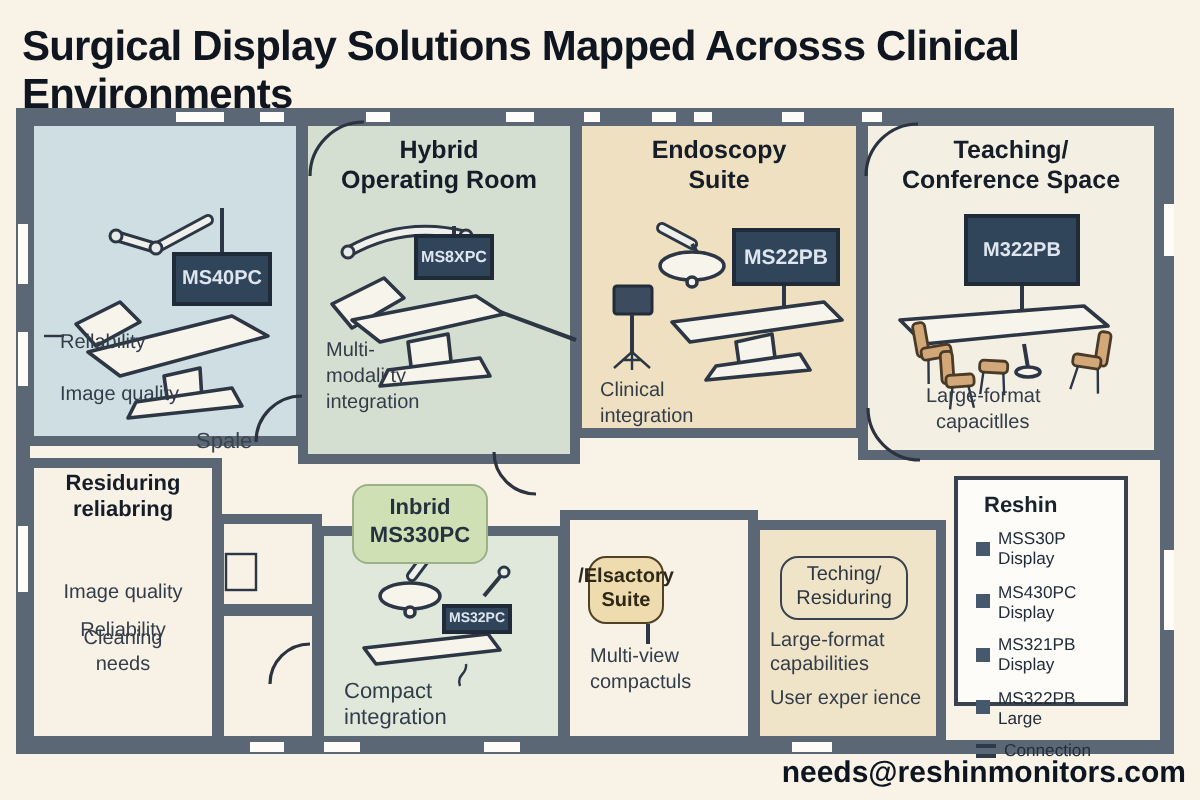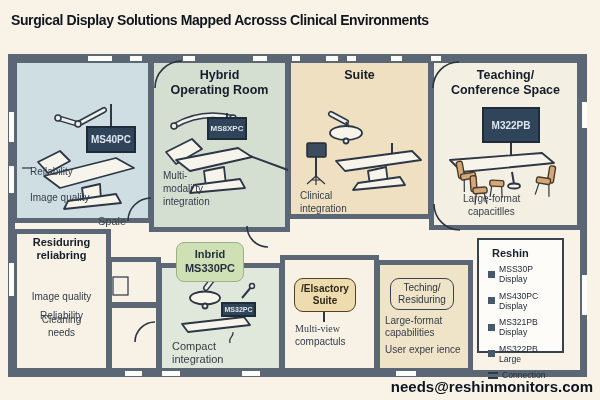--- a/index.html
+++ b/index.html
@@ -3,21 +3,21 @@
 <meta charset="utf-8">
 <style>
   :root{
     --bg:#f8f2e7; --wall:#5b6774; --ink:#1d2631; --txt:#333d49;
     --navy:#31455a; --navy-edge:#1f2b38; --green:#cfe0b5; --tan:#eedcae;
   }
   *{margin:0;padding:0;box-sizing:border-box;}
   html,body{width:600px;height:400px;}
   body{font-family:"Liberation Sans",sans-serif;background:var(--bg);}
   #canvas{position:relative;width:600px;height:400px;background:var(--bg);overflow:hidden;}
-  .title{position:absolute;left:11px;top:12px;font-size:14px;font-weight:700;
+  .title{position:absolute;left:11px;top:12px;font-size:21px;font-weight:700;
          letter-spacing:-0.4px;color:#10161f;}
   .plan{position:absolute;left:8px;top:54px;width:579px;height:323px;
         border:7px solid var(--wall);background:var(--bg);z-index:0;}
   .room{position:absolute;border:5px solid var(--wall);z-index:1;}
   .room-title{position:absolute;width:100%;text-align:center;font-weight:700;
               color:#141d28;font-size:12.5px;line-height:1.2;z-index:4;}
   .feat{position:absolute;font-size:10px;color:var(--txt);z-index:4;white-space:nowrap;}
   .feat.c{text-align:center;}
   .badge{position:absolute;display:flex;flex-direction:column;align-items:center;
          justify-content:center;z-index:5;}
@@ -179,49 +179,53 @@
   <div class="win" style="left:125px;top:371px;width:17px;height:5px;"></div>
   <div class="win" style="left:162px;top:371px;width:18px;height:5px;"></div>
   <div class="win" style="left:242px;top:371px;width:18px;height:5px;"></div>
   <div class="win" style="left:396px;top:371px;width:20px;height:5px;"></div>
 
   <div class="room-title" style="left:149px;top:68px;width:141px;">
     <div>Hybrid</div>
       <div>Operating Room</div>
     </div>
   <div class="room-title" style="left:286px;top:68px;width:147px;">
+    <div>Endoscopy</div>
       <div>Suite</div>
     </div>
   <div class="room-title" style="left:429px;top:68px;width:153px;">
     <div>Teaching/</div>
       <div>Conference Space</div>
     </div>
   <div class="room-title" style="left:12px;top:236px;width:99px;font-size:11px;">
     <div>Residuring</div>
       <div>reliabring</div>
     </div>
 
   <div class="badge navy" style="left:86px;top:126px;width:50px;height:27px;font-size:10px;">
     <span>MS40PC</span>
     </div>
   <div class="badge navy" style="left:207px;top:117px;width:40px;height:23px;font-size:8px;">
     <span>MS8XPC</span>
     </div>
+  <div class="badge navy" style="left:366px;top:114px;width:54px;height:29px;font-size:10.5px;">
+    <span>MS22PB</span>
+    </div>
   <div class="badge navy" style="left:482px;top:107px;width:58px;height:36px;font-size:10px;">
     <span>M322PB</span>
     </div>
   <div class="badge navy" style="left:221px;top:302px;width:35px;height:15px;font-size:7px;">
     <span>MS32PC</span>
     </div>
 
   <div class="badge green" style="left:176px;top:242px;width:68px;height:40px;">
     <span>Inbrid</span>
       <span>MS330PC</span>
     </div>
-  <div class="badge tan" style="left:294px;top:278px;width:62px;height:34px;">
+  <div class="badge tan" style="left:294px;top:278px;width:38px;height:34px;">
     <span>/Elsactory</span>
       <span>Suite</span>
     </div>
   <div class="badge outline" style="left:390px;top:278px;width:64px;height:32px;">
     <span>Teching/</span>
       <span>Residuring</span>
     </div>
 
   <div class="feat" style="left:30px;top:166px;">Rellability</div>
   <div class="feat" style="left:30px;top:192px;">Image quality</div>
@@ -231,21 +235,21 @@
   <div class="feat" style="left:300px;top:190px;">Clinical</div>
   <div class="feat" style="left:300px;top:203px;">integration</div>
   <div class="feat" style="left:463px;top:193px;">Large-format</div>
   <div class="feat" style="left:468px;top:206px;">capacitlles</div>
   <div class="feat c" style="left:12px;top:268px;width:99px;margin-top:42px;">Reliability</div>
   <div class="feat c" style="left:12px;top:291px;width:99px;">Image quality</div>
   <div class="feat c" style="left:12px;top:314px;width:99px;">Cleaning</div>
   <div class="feat c" style="left:12px;top:327px;width:99px;">needs</div>
   <div class="feat" style="left:172px;top:340px;font-size:11px;">Compact</div>
   <div class="feat" style="left:172px;top:353px;font-size:11px;">integration</div>
-  <div class="feat" style="left:295px;top:323px;font-family:Liberation Serif, serif;">Multi-view</div>
+  <div class="feat" style="left:295px;top:323px;">Multi-view</div>
   <div class="feat" style="left:295px;top:336px;">compactuls</div>
   <div class="feat" style="left:385px;top:315px;">Large-format</div>
   <div class="feat" style="left:385px;top:327px;">capabilities</div>
   <div class="feat" style="left:385px;top:344px;">User exper ience</div>
 
   <div class="hall-label">Spale</div>
 
   <div class="legend">
     <div class="lg-title">Reshin</div>
     <div class="lg-item">

